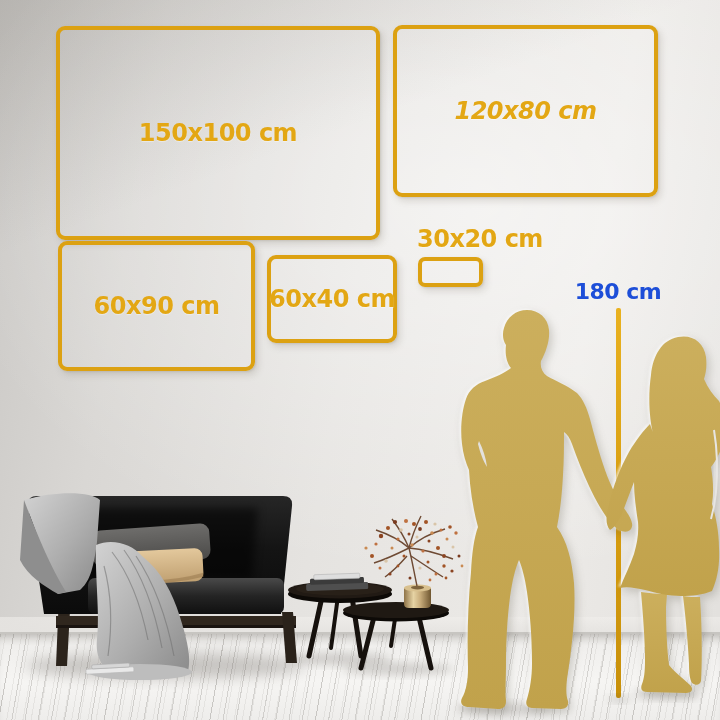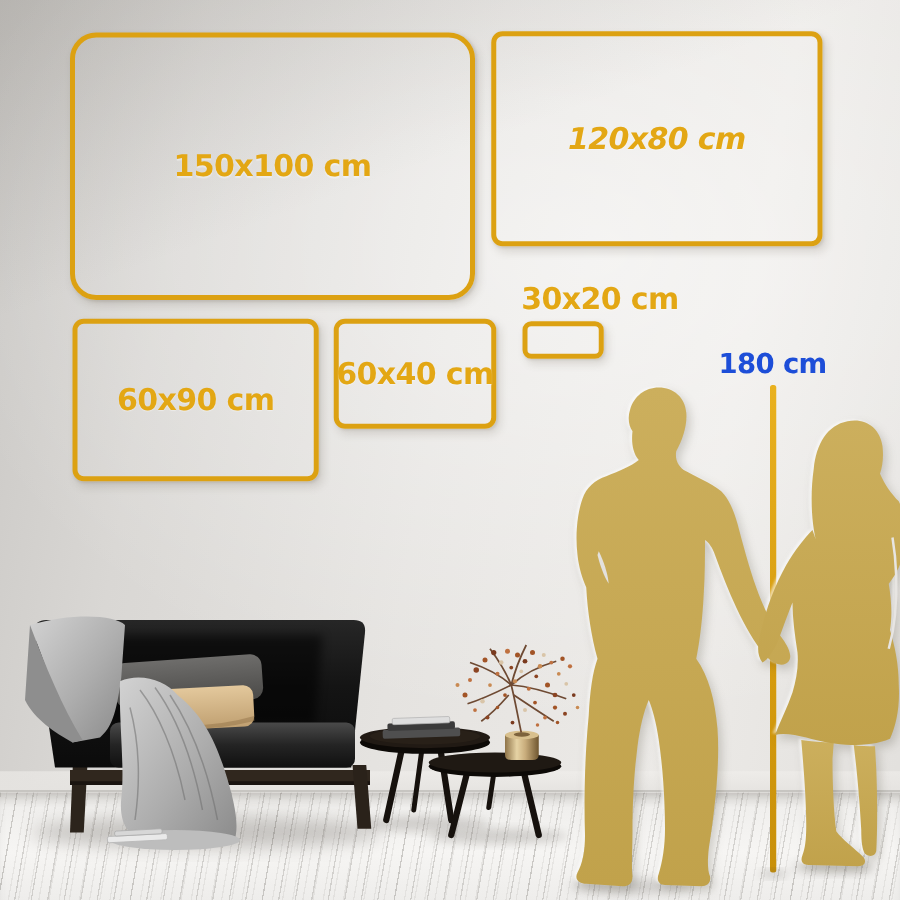--- a/index.html
+++ b/index.html
@@ -33,23 +33,23 @@
   .frame{
     position:absolute;box-sizing:border-box;
     border:4px solid #dca112;border-radius:9px;
     box-shadow:3px 4px 7px rgba(100,90,70,.18), 1px 1px 2px rgba(100,90,70,.14);
     display:flex;align-items:center;justify-content:center;
   }
   .frame-label{
     color:#e3a714;font-weight:bold;font-size:24px;letter-spacing:-.5px;
     text-shadow:0 1px 1px rgba(255,255,255,.4);white-space:nowrap;
   }
-  .frame-150{left:56px;top:26px;width:324px;height:214px;border-radius:21px;}
+  .frame-150{left:56px;top:26px;width:324px;height:214px;}
   .frame-120{left:393px;top:25px;width:265px;height:172px;font-style:italic;}
-  .frame-6090{left:58px;top:255px;width:197px;height:130px;text-align:right;}
+  .frame-6090{left:58px;top:241px;width:197px;height:130px;text-align:right;}
   .frame-6040{left:267px;top:255px;width:130px;height:88px;}
   .frame-3020{left:418px;top:257px;width:65px;height:30px;border-width:4px;border-radius:7px;}
   .frame-3020 .frame-label{position:absolute;left:-5px;bottom:calc(100% + 8px);}
   
   .height-label{
     position:absolute;left:566px;top:279px;width:104px;text-align:center;
     color:#1d4ed8;font-weight:bold;font-size:22px;letter-spacing:-.5px;white-space:nowrap;
   }
   .height-line{
     position:absolute;left:616px;top:308px;width:5px;height:390px;

